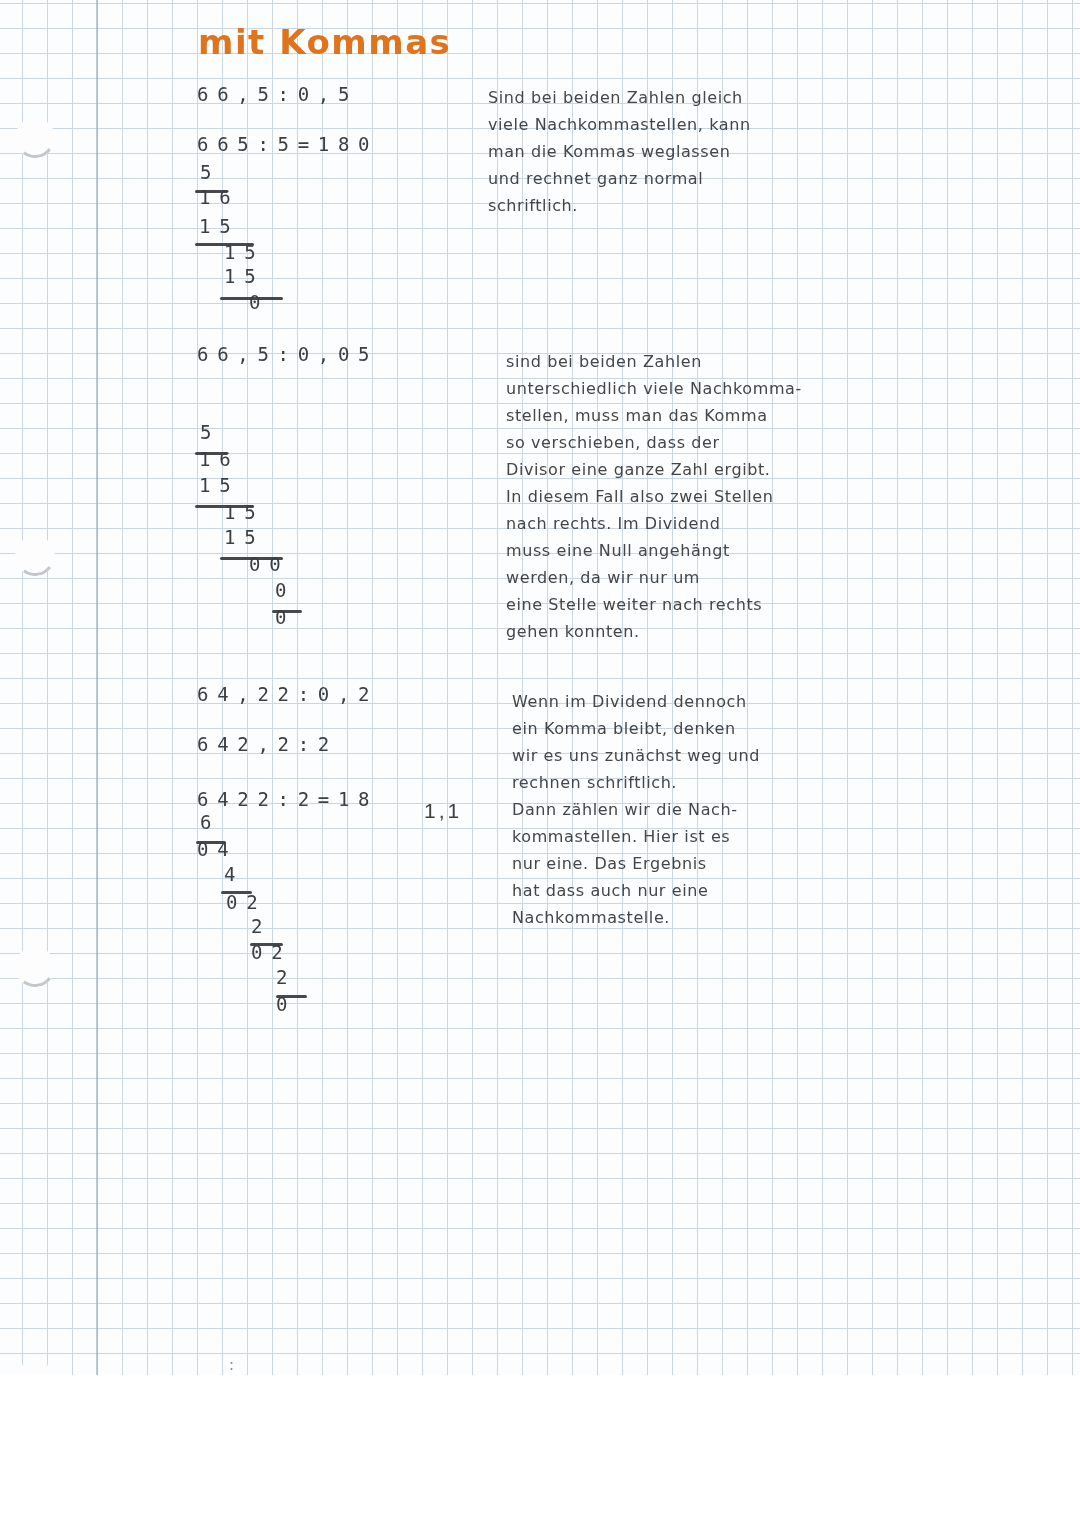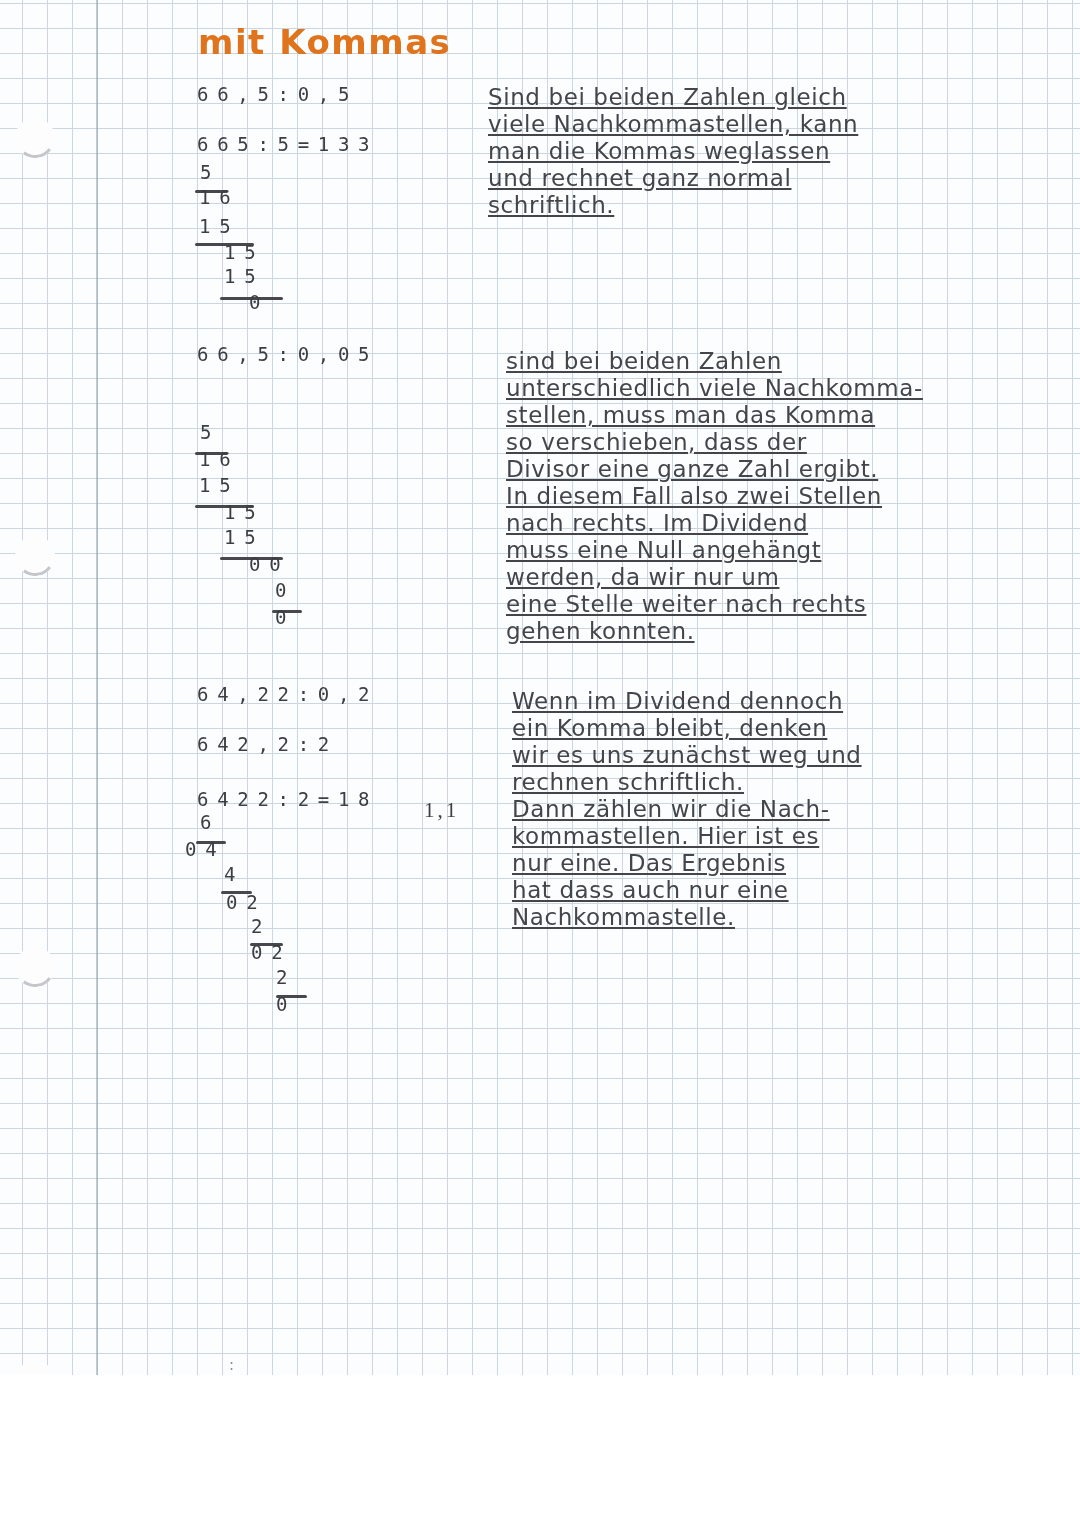--- a/index.html
+++ b/index.html
@@ -34,31 +34,31 @@
     color:#e0741d;
   }
   .calc{
     position:absolute;
     font-family:"DejaVu Sans Mono", monospace;
     font-size:19px;line-height:1;letter-spacing:8.7px;
     color:#3c3e43;white-space:pre;
   }
   .calc-sub{
     position:absolute;
-    font-family:Liberation Serif, serif;
+    font-family:Liberation Sans, sans-serif;
     font-size:21px;line-height:1;letter-spacing:3px;
     color:#3c3e43;white-space:pre;
   }
   .uline{
     position:absolute;height:2.5px;background:#46484d;border-radius:2px;
   }
   .expl{
     position:absolute;
-    font-size:23px;line-height:27px;letter-spacing:.6px;
-    color:#43454a;white-space:pre-line;text-decoration:underline;
+    font-size:16px;line-height:27px;letter-spacing:.6px;
+    color:#43454a;white-space:pre-line;
   }
   .stray{
     position:absolute;left:229px;top:1356px;
     font-size:15px;color:#8b8f94;letter-spacing:1px;
   }
   .brand-box{
     position:absolute;left:110px;top:1422px;width:138px;height:33px;
     border:2px solid #c2cedb;border-radius:2px;
     transform:rotate(-.8deg);
     display:flex;align-items:center;justify-content:center;gap:6px;
@@ -76,21 +76,21 @@
   <div class="margin-line"></div>
 
   <div class="hole" style="top:118px"></div>
   <div class="hole" style="top:536px"></div>
   <div class="hole" style="top:947px"></div>
   <div class="hole" style="top:1361px"></div>
 
   <h1 class="title">mit Kommas</h1>
 
   <div class="calc" style="left:197px;top:85px">66,5:0,5</div>
-  <div class="calc" style="left:197px;top:135px">665:5=133</div>
+  <div class="calc" style="left:197px;top:135px">665:5=180</div>
   <div class="calc" style="left:200px;top:163px">5</div>
   <div class="uline" style="left:195px;top:190px;width:33px"></div>
   <div class="calc" style="left:199px;top:188px">16</div>
   <div class="calc" style="left:199px;top:217px">15</div>
   <div class="uline" style="left:195px;top:243px;width:59px"></div>
   <div class="calc" style="left:224px;top:243px">15</div>
   <div class="calc" style="left:224px;top:267px">15</div>
   <div class="uline" style="left:220px;top:297px;width:63px"></div>
   <div class="calc" style="left:249px;top:293px">0</div>
   <div class="expl" style="left:488px;top:84px">Sind bei beiden Zahlen gleich
@@ -123,21 +123,21 @@
 werden, da wir nur um
 eine Stelle weiter nach rechts
 gehen konnten.</div>
 
   <div class="calc" style="left:197px;top:685px">64,22:0,2</div>
   <div class="calc" style="left:197px;top:735px">642,2:2</div>
   <div class="calc" style="left:197px;top:790px">6422:2=18</div>
   <div class="calc-sub" style="left:424px;top:800px">1,1</div>
   <div class="calc" style="left:200px;top:813px">6</div>
   <div class="uline" style="left:196px;top:841px;width:30px"></div>
-  <div class="calc" style="left:185px;top:840px">04</div>
+  <div class="calc" style="left:197px;top:840px">04</div>
   <div class="calc" style="left:224px;top:865px">4</div>
   <div class="uline" style="left:221px;top:891px;width:31px"></div>
   <div class="calc" style="left:226px;top:893px">02</div>
   <div class="calc" style="left:251px;top:917px">2</div>
   <div class="uline" style="left:250px;top:943px;width:33px"></div>
   <div class="calc" style="left:251px;top:943px">02</div>
   <div class="calc" style="left:276px;top:968px">2</div>
   <div class="uline" style="left:276px;top:995px;width:31px"></div>
   <div class="calc" style="left:276px;top:995px">0</div>
   <div class="expl" style="left:512px;top:688px">Wenn im Dividend dennoch

